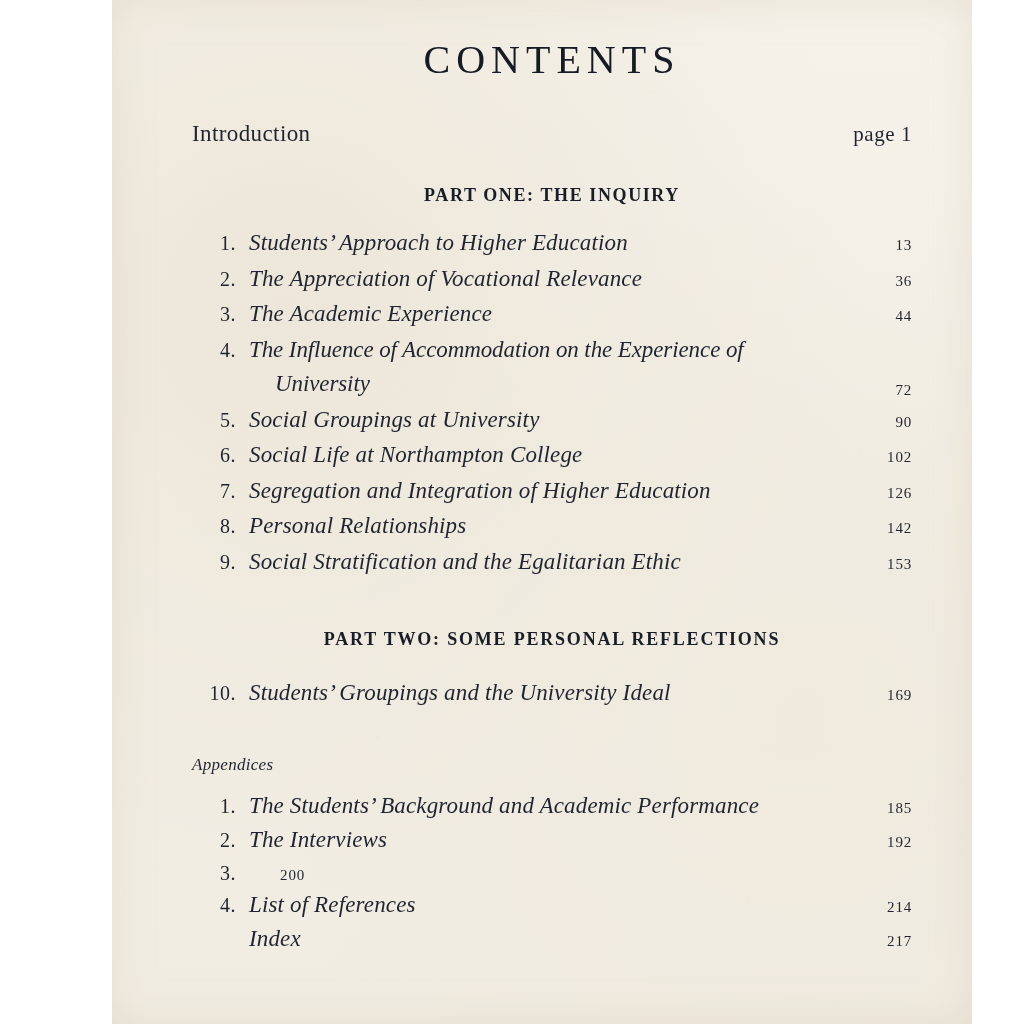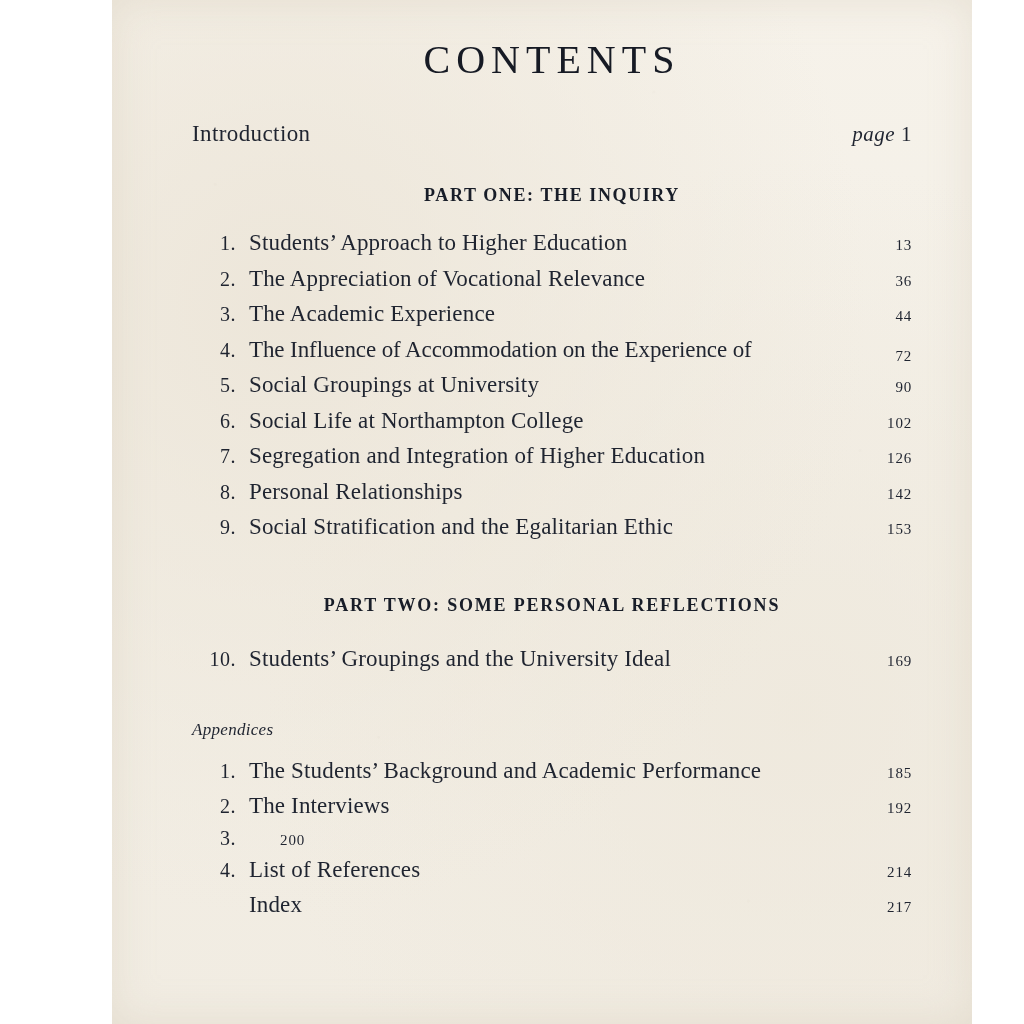--- a/index.html
+++ b/index.html
@@ -61,21 +61,20 @@
   }
   .intro-label {
     letter-spacing: 0.4px;
     text-align: right;
   }
   .intro-page {
     font-size: 21px;
     letter-spacing: 0.5px;
   }
   .intro-page .pw {
-    font-style: italic;
     margin-right: 6px;
   }
   .part-heading {
     text-align: center;
     font-size: 18px;
     letter-spacing: 1.6px;
     margin: 38px 0 20px 0;
     color: #181d28;
   }
   .part-heading.two {
@@ -99,20 +98,21 @@
     text-align: right;
     padding-right: 13px;
     flex: 0 0 auto;
     font-size: 20px;
     letter-spacing: 0.5px;
   }
   .toc-title {
     flex: 1 1 auto;
     padding-right: 14px;
     letter-spacing: 0.15px;
+    font-style: italic;
   }
   .toc-title .cont {
     display: block;
     padding-left: 26px;
   }
   .toc-page {
     flex: 0 0 auto;
     width: 56px;
     text-align: right;
     font-size: 15px;
@@ -165,20 +165,21 @@
       </li>
       <li class="toc-item">
         <span class="toc-num">3.</span>
         <span class="toc-title">The Academic Experience</span>
         <span class="toc-page">44</span>
       </li>
       <li class="toc-item wide">
         <span class="toc-num">4.</span>
         <span class="toc-title">
           <span>The Influence of Accommodation on the Experience of</span>
+          <span class="cont">University</span>
         </span>
         <span class="toc-page" style="align-self:flex-end">72</span>
       </li>
       <li class="toc-item">
         <span class="toc-num">5.</span>
         <span class="toc-title">Social Groupings at University</span>
         <span class="toc-page">90</span>
       </li>
       <li class="toc-item">
         <span class="toc-num">6.</span>

